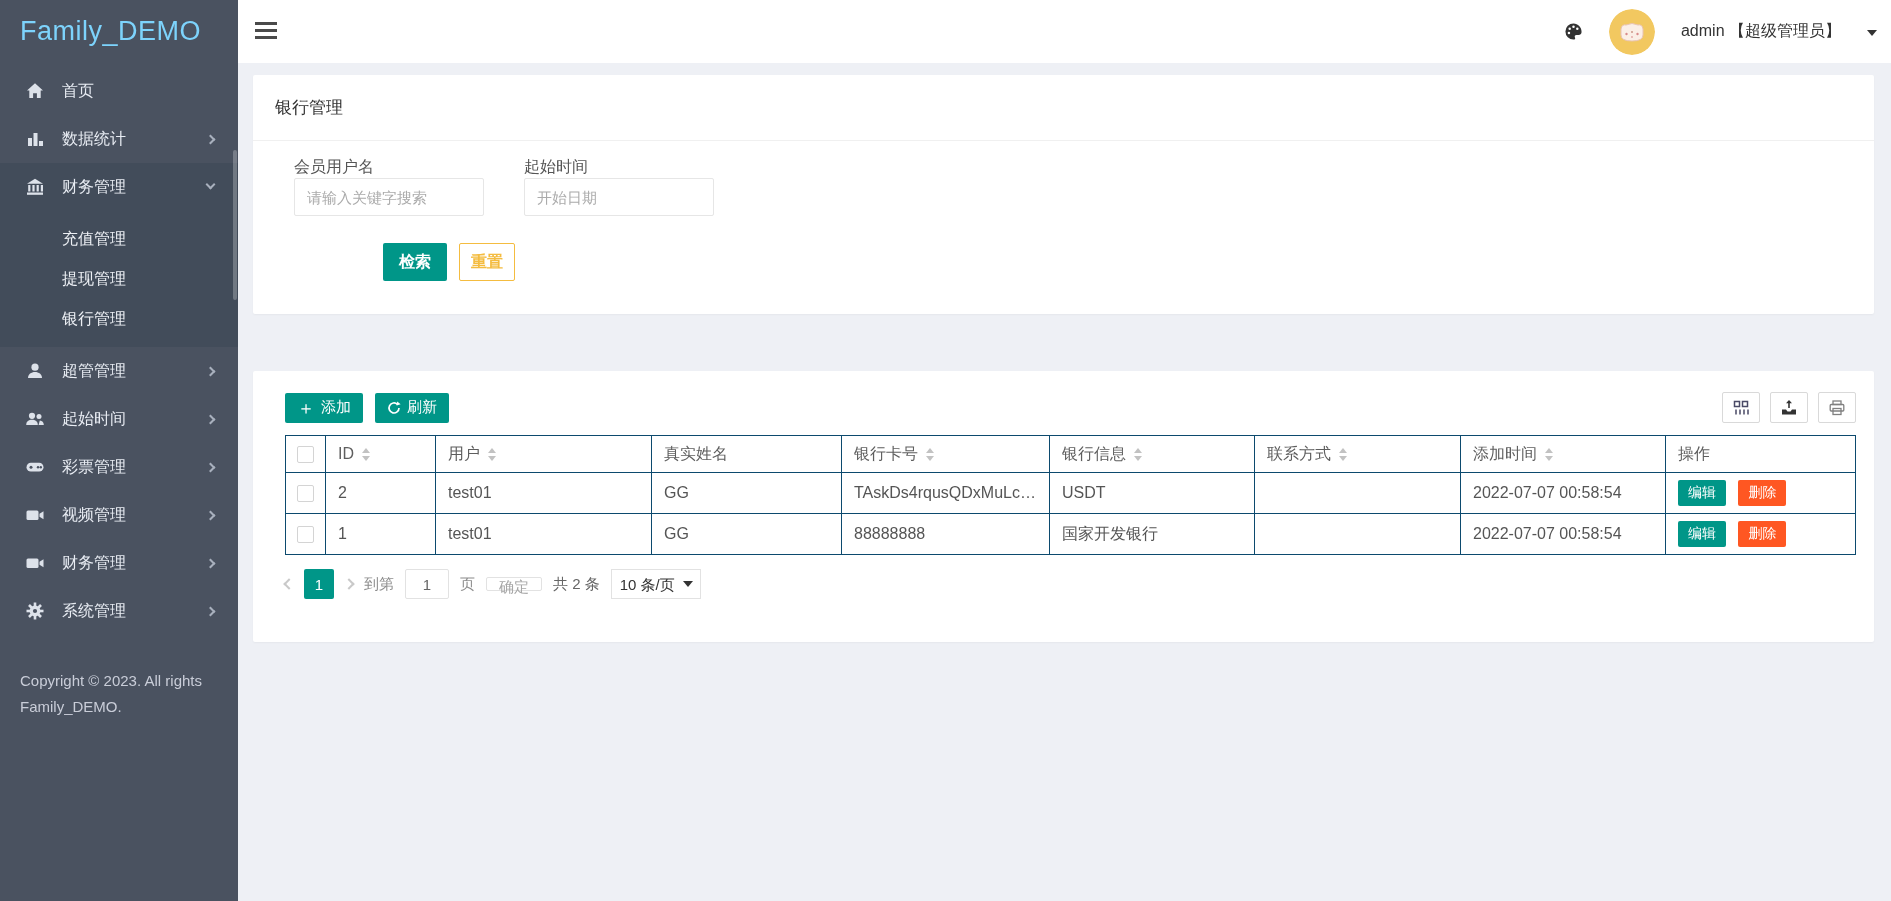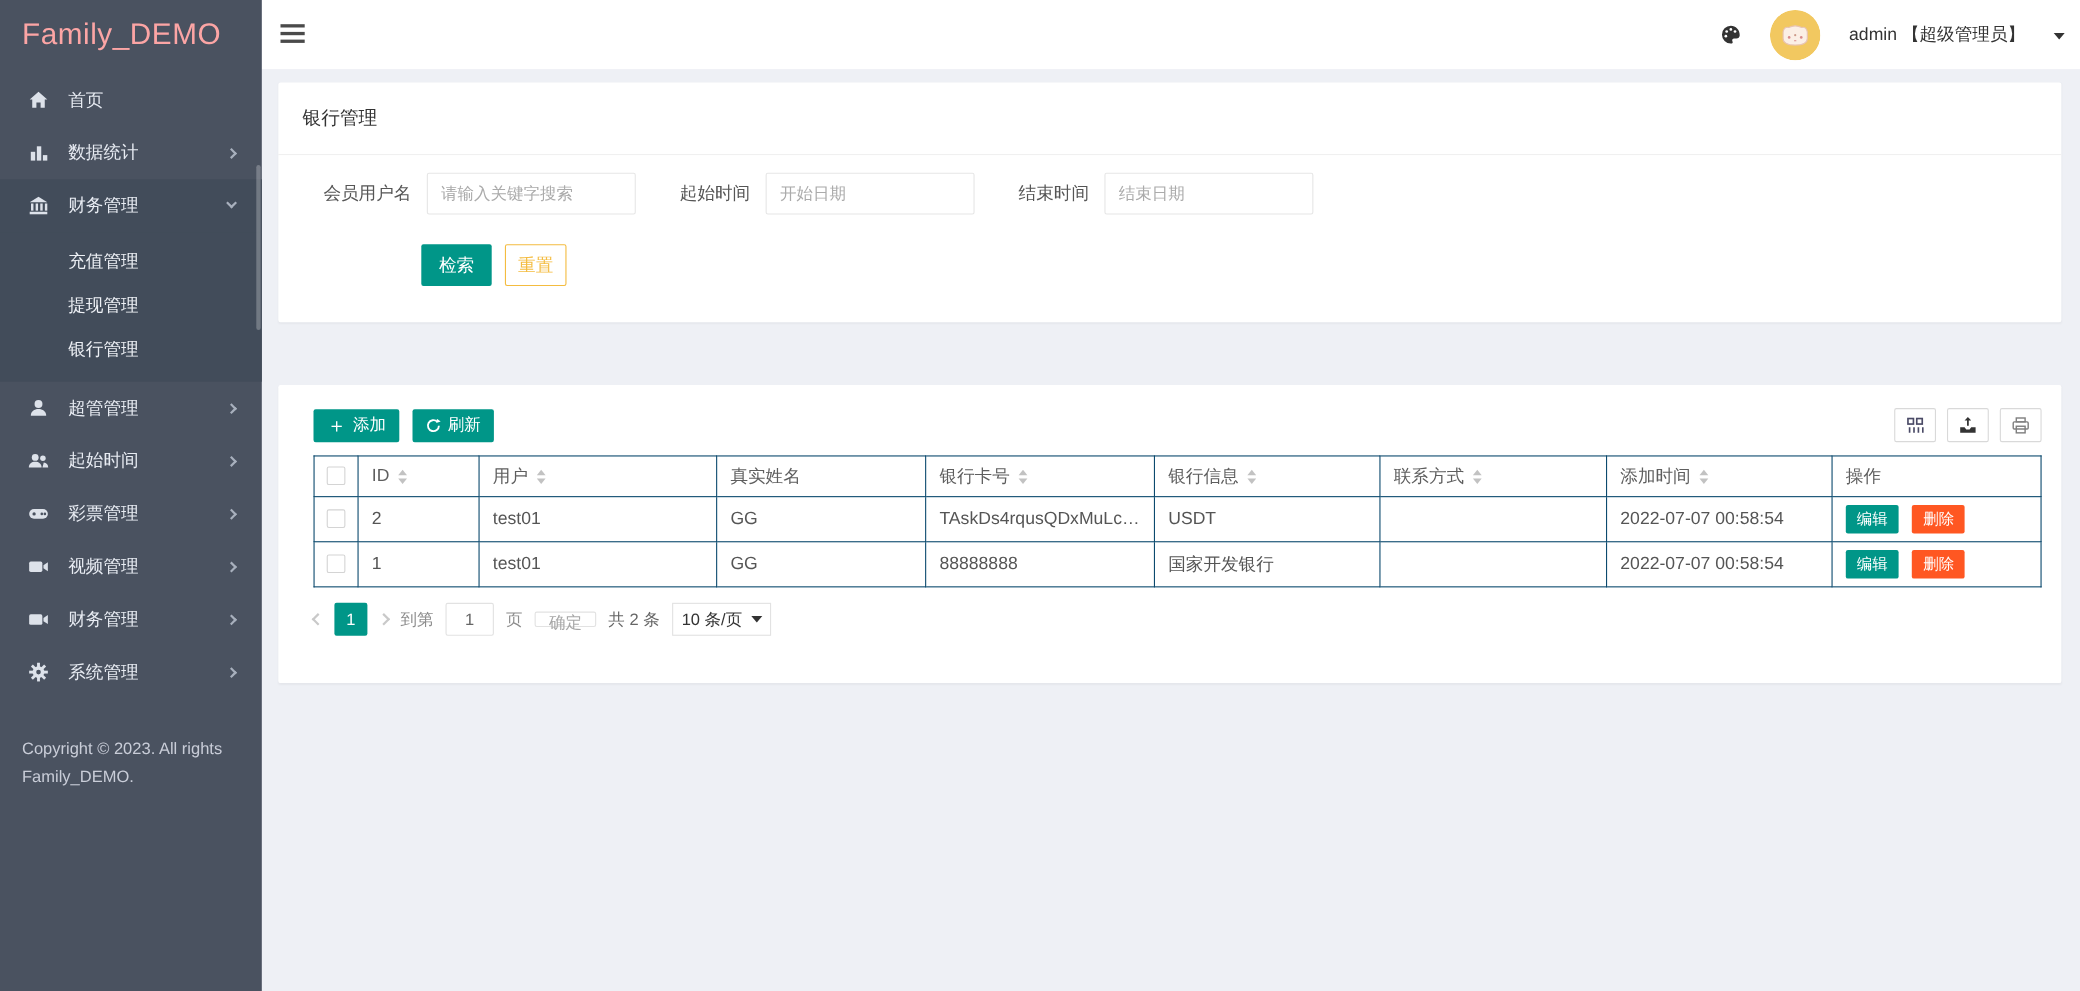--- a/index.html
+++ b/index.html
@@ -2,21 +2,21 @@
 <html style="--teal: #009688; --danger: #FF5722; --warning: #F4BC40; --sidebar: #4A5260; --sidebar-dark: #424C5A; --page-bg: #EEF0F5;"><head>
 <meta charset="utf-8">
 <style>
   * { margin:0; padding:0; box-sizing:border-box; }
   html,body { width:1891px; height:901px; overflow:hidden;
     font-family:"Liberation Sans","DejaVu Sans",sans-serif; background:var(--page-bg,#EEF0F5); }
 
   
   .sidebar { position:absolute; left:0; top:0; width:238px; height:901px;
     background:var(--sidebar,#4A5260); color:#E8ECF3; z-index:5; }
-  .logo { height:63px; line-height:63px; padding-left:20px; font-size:27px; color:#fca5a5; letter-spacing:.5px; }
+  .logo { height:63px; line-height:63px; padding-left:20px; font-size:27px; color:#7dd3fc; letter-spacing:.5px; }
   .nav { padding-top:4px; }
   .nav-item { position:relative; height:48px; display:flex; align-items:center; padding-left:24px; cursor:pointer; }
   .nav-item.active { background:var(--sidebar-dark,#424C5A); }
   .nav-ic { width:22px; height:20px; display:flex; align-items:center; justify-content:center; }
   .nav-ic svg { width:20px; height:20px; fill:#DDE2EA; }
   .nav-label { margin-left:16px; font-size:16px; }
   .chev { position:absolute; right:24px; width:7px; height:7px;
     border-right:2px solid #A8B0BD; border-bottom:2px solid #A8B0BD; }
   .chev.right { transform:rotate(-45deg); }
   .chev.down  { transform:rotate(45deg); top:18px; }
@@ -37,28 +37,28 @@
   .dn-caret { width:0; height:0; border-left:5px solid transparent; border-right:5px solid transparent;
     border-top:6px solid #333; margin-top:3px; }
 
   
   .main { position:absolute; left:238px; top:63px; right:0; bottom:0; background:var(--page-bg,#EEF0F5); }
   .card { background:#fff; border-radius:2px; box-shadow:0 1px 2px rgba(0,0,0,.04); }
   .card1 { margin:12px 17px 0 15px; }
   .card-title { padding:21px 22px; font-size:17px; color:#333; }
   .divider { border-top:1px solid #F0F0F0; }
   .filter-row { display:flex; align-items:center; padding:16px 22px 0 41px; }
-  .fgroup { display:flex; align-items:center; margin-right:40px; }
+  .fgroup { display:flex; margin-right:40px;flex-direction:column; }
   .flabel { font-size:16px; color:#555; margin-right:14px; white-space:nowrap; }
   .finput { width:190px; height:38px; border:1px solid #E6E6E6; border-radius:2px;
     padding:0 12px; font-size:15px; color:#333; outline:none; }
   .finput::placeholder { color:#ABABAB; }
   .btn-row { padding:27px 22px 33px 130px; display:flex; gap:12px; }
   .btn { height:38px; border-radius:2px; font-size:16px; cursor:pointer; border:none;
-    font-family:inherit; }
+    font-family:inherit;font-weight:bold; }
   .btn-search { width:64px; background:var(--teal,#009688); color:#fff; }
   .btn-reset  { width:56px; background:#fff; border:1px solid var(--warning,#F4BC40); color:var(--warning,#F4BC40); }
 
   .card2 { margin:57px 17px 0 15px; padding:21px 18px 43px 32px; }
   .toolbar { display:flex; align-items:center; margin-bottom:12px; }
   .tbtn { height:30px; background:var(--teal,#009688); color:#fff; border:none; border-radius:2px;
     font-size:15px; display:inline-flex; align-items:center; gap:6px; padding:0 12px; cursor:pointer;
     font-family:inherit; margin-right:12px; }
   .plus { font-size:18px; line-height:1; }
   .tbtn svg { width:14px; height:14px; }
@@ -275,24 +275,20 @@
     <div class="card-title">银行管理</div>
     <div class="divider"></div>
     <div class="filter-row">
       <div class="fgroup">
         <span class="flabel">会员用户名</span>
         <input class="finput" placeholder="请输入关键字搜索" style="">
       </div>
       <div class="fgroup">
         <span class="flabel">起始时间</span>
         <input class="finput" placeholder="开始日期" style="">
-      </div>
-      <div class="fgroup">
-        <span class="flabel">结束时间</span>
-        <input class="finput" placeholder="结束日期" style="">
       </div>
     </div>
     <div class="btn-row">
       <button class="btn btn-search">检索</button>
       <button class="btn btn-reset">重置</button>
     </div>
   </section>
 
   <section class="card card2">
     <div class="toolbar">

